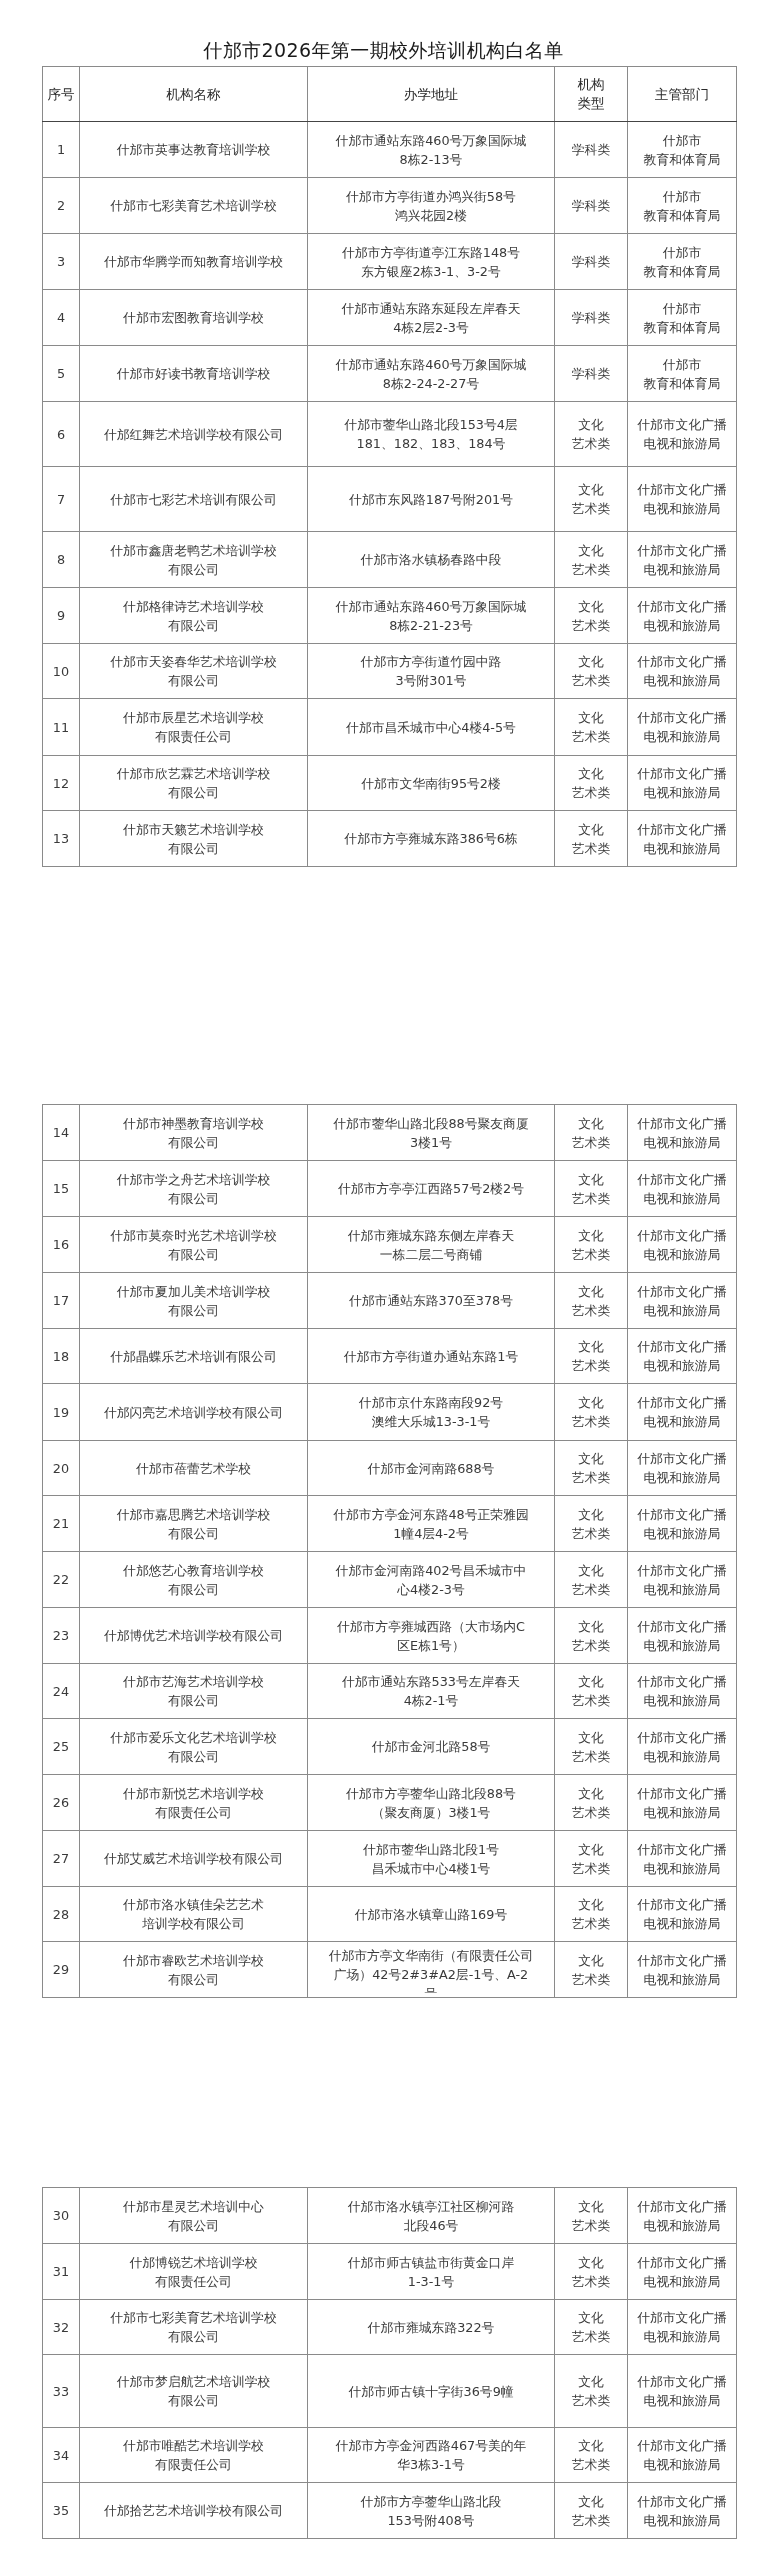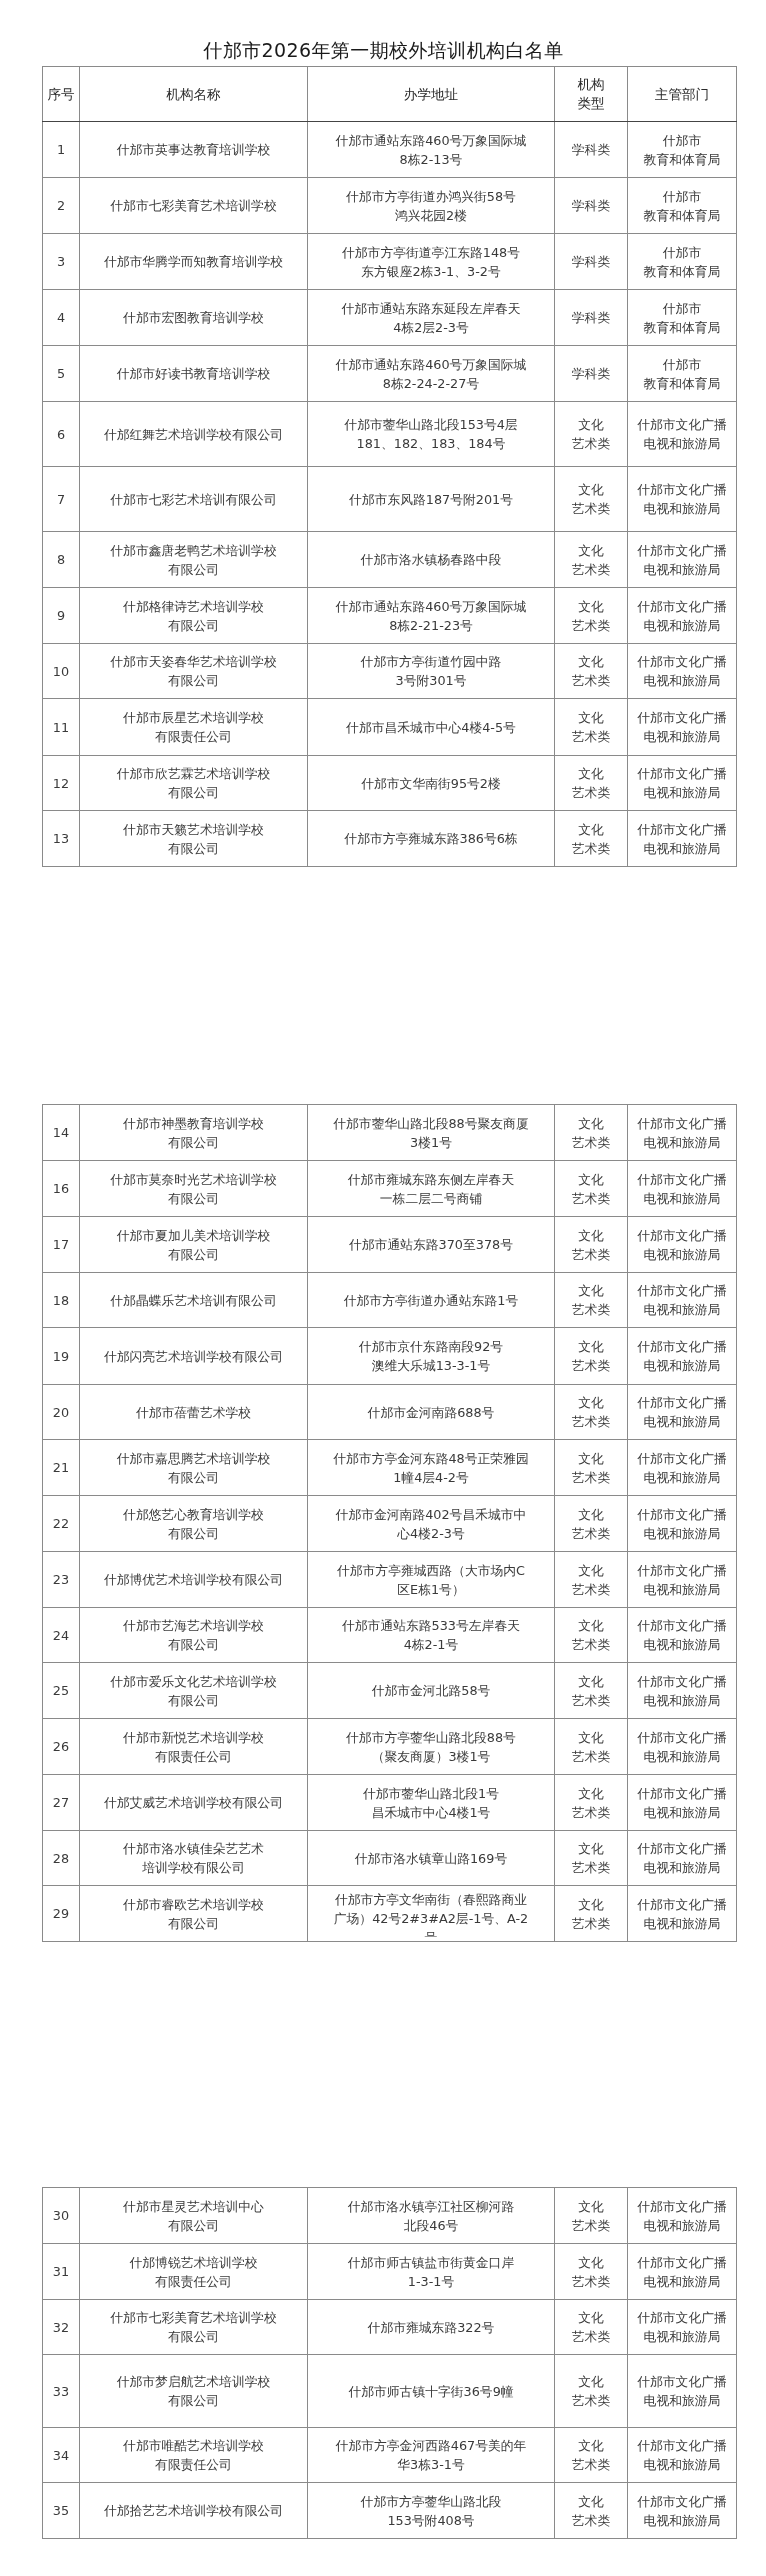--- a/index.html
+++ b/index.html
@@ -332,20 +332,40 @@
           </td>
           <td>
             <span class="ln">文化</span>
             <span class="ln">艺术类</span>
           </td>
           <td>
             <span class="ln">什邡市文化广播</span>
             <span class="ln">电视和旅游局</span>
           </td>
         </tr>
+        <tr style="height: 56px;">
+          <td>
+            <span class="ln">15</span>
+          </td>
+          <td>
+            <span class="ln">什邡市学之舟艺术培训学校</span>
+            <span class="ln">有限公司</span>
+          </td>
+          <td>
+            <span class="ln">什邡市方亭亭江西路57号2楼2号</span>
+          </td>
+          <td>
+            <span class="ln">文化</span>
+            <span class="ln">艺术类</span>
+          </td>
+          <td>
+            <span class="ln">什邡市文化广播</span>
+            <span class="ln">电视和旅游局</span>
+          </td>
+        </tr>
         <tr style="height: 56px; margin-top: 32px;">
           <td>
             <span class="ln">16</span>
           </td>
           <td>
             <span class="ln">什邡市莫奈时光艺术培训学校</span>
             <span class="ln">有限公司</span>
           </td>
           <td>
             <span class="ln">什邡市雍城东路东侧左岸春天</span>
@@ -604,21 +624,21 @@
         </tr>
         <tr style="height: 56px;">
           <td>
             <span class="ln">29</span>
           </td>
           <td>
             <span class="ln">什邡市睿欧艺术培训学校</span>
             <span class="ln">有限公司</span>
           </td>
           <td>
-            <span class="ln">什邡市方亭文华南街（春熙路商业</span>
+            <span class="ln">什邡市方亭文华南街（有限责任公司</span>
             <span class="ln">广场）42号2#3#A2层-1号、A-2</span>
             <span class="cut">号</span>
           </td>
           <td>
             <span class="ln">文化</span>
             <span class="ln">艺术类</span>
           </td>
           <td>
             <span class="ln">什邡市文化广播</span>
             <span class="ln">电视和旅游局</span>

